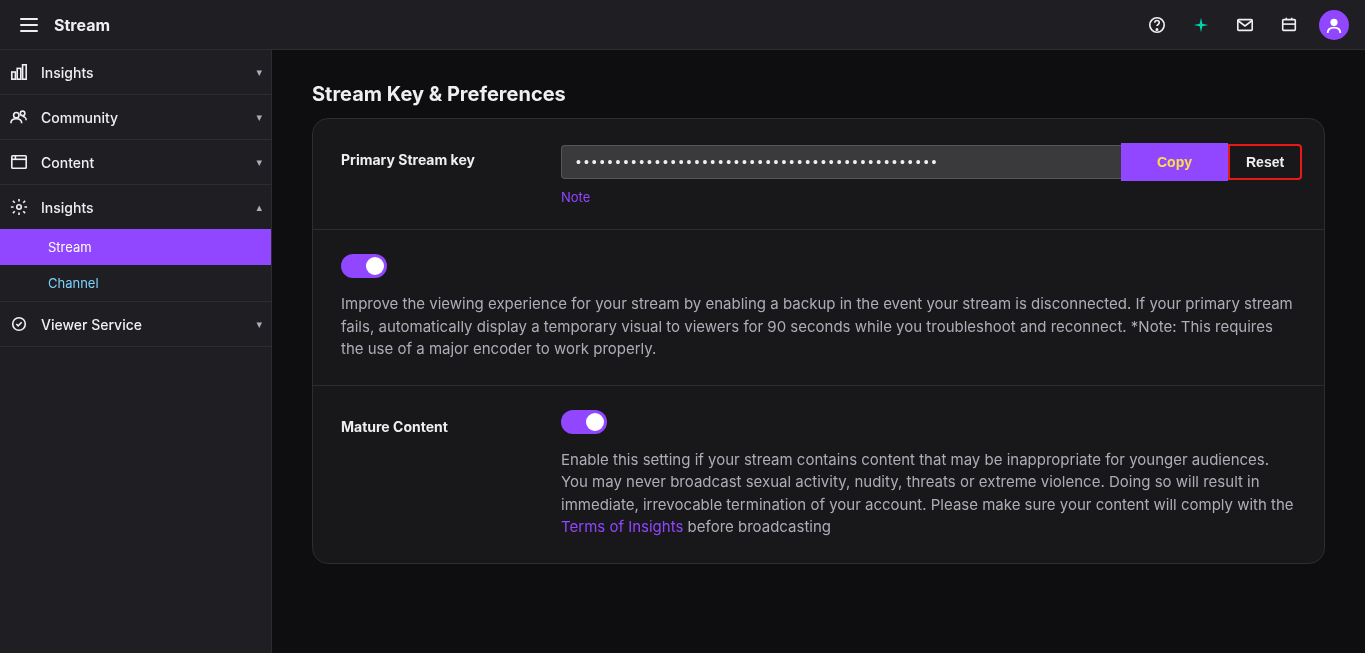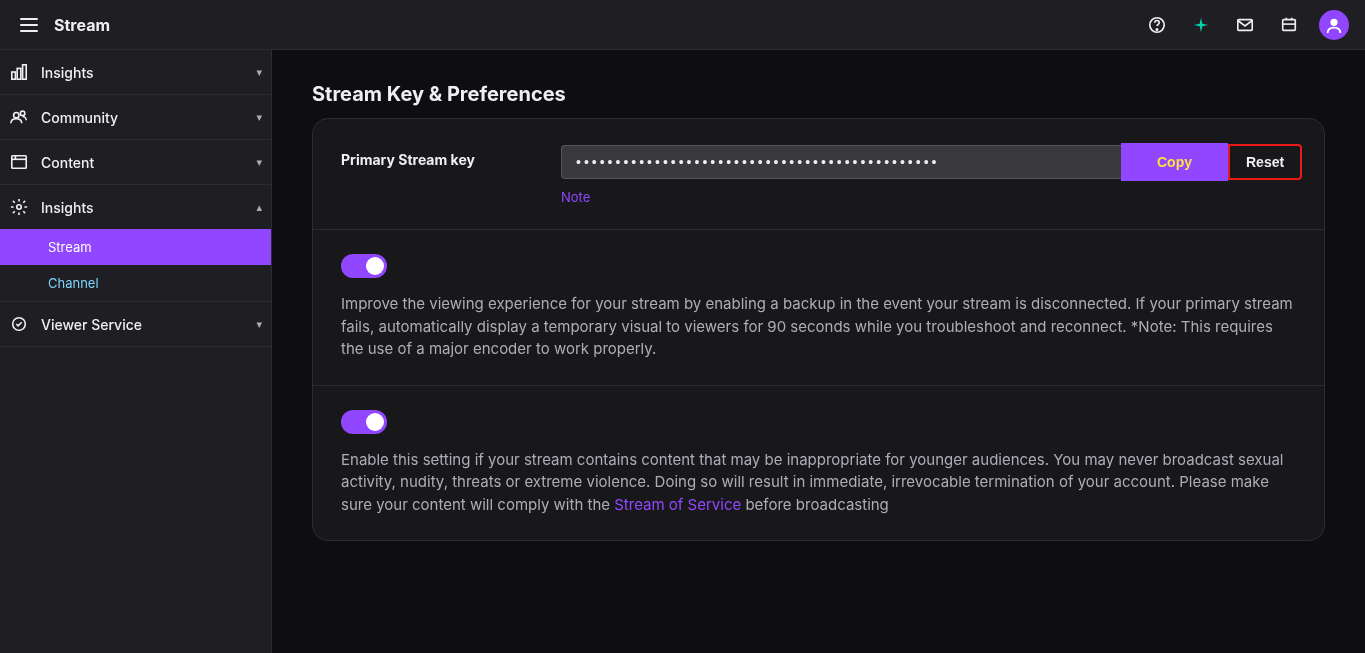--- a/index.html
+++ b/index.html
@@ -428,28 +428,29 @@
             <label class="toggle">
               
               <span class="toggle-slider"></span>
             </label>
           </div>
           <p class="setting-desc">Improve the viewing experience for your stream by enabling a backup in the event your stream is disconnected. If your primary stream fails, automatically display a temporary visual to viewers for 90 seconds while you troubleshoot and reconnect. *Note: This requires the use of a major encoder to work properly.</p>
         </div>
       </div>
 
       <div class="setting-row">
+        <div class="setting-label">Mature Content</div>
         <div class="setting-control">
           <div class="toggle-container">
             <label class="toggle">
               
               <span class="toggle-slider"></span>
             </label>
           </div>
           <p class="setting-desc">
-            Enable this setting if your stream contains content that may be inappropriate for younger audiences. You may never broadcast sexual activity, nudity, threats or extreme violence. Doing so will result in immediate, irrevocable termination of your account. Please make sure your content will comply with the <a href="#">Stream of Service</a> before broadcasting
+            Enable this setting if your stream contains content that may be inappropriate for younger audiences. You may never broadcast sexual activity, nudity, threats or extreme violence. Doing so will result in immediate, irrevocable termination of your account. Please make sure your content will comply with the <a href="#">Terms of Insights</a> before broadcasting
           </p>
         </div>
       </div>
 
     </div>
   </main>
 </div>
 
 </body></html>

